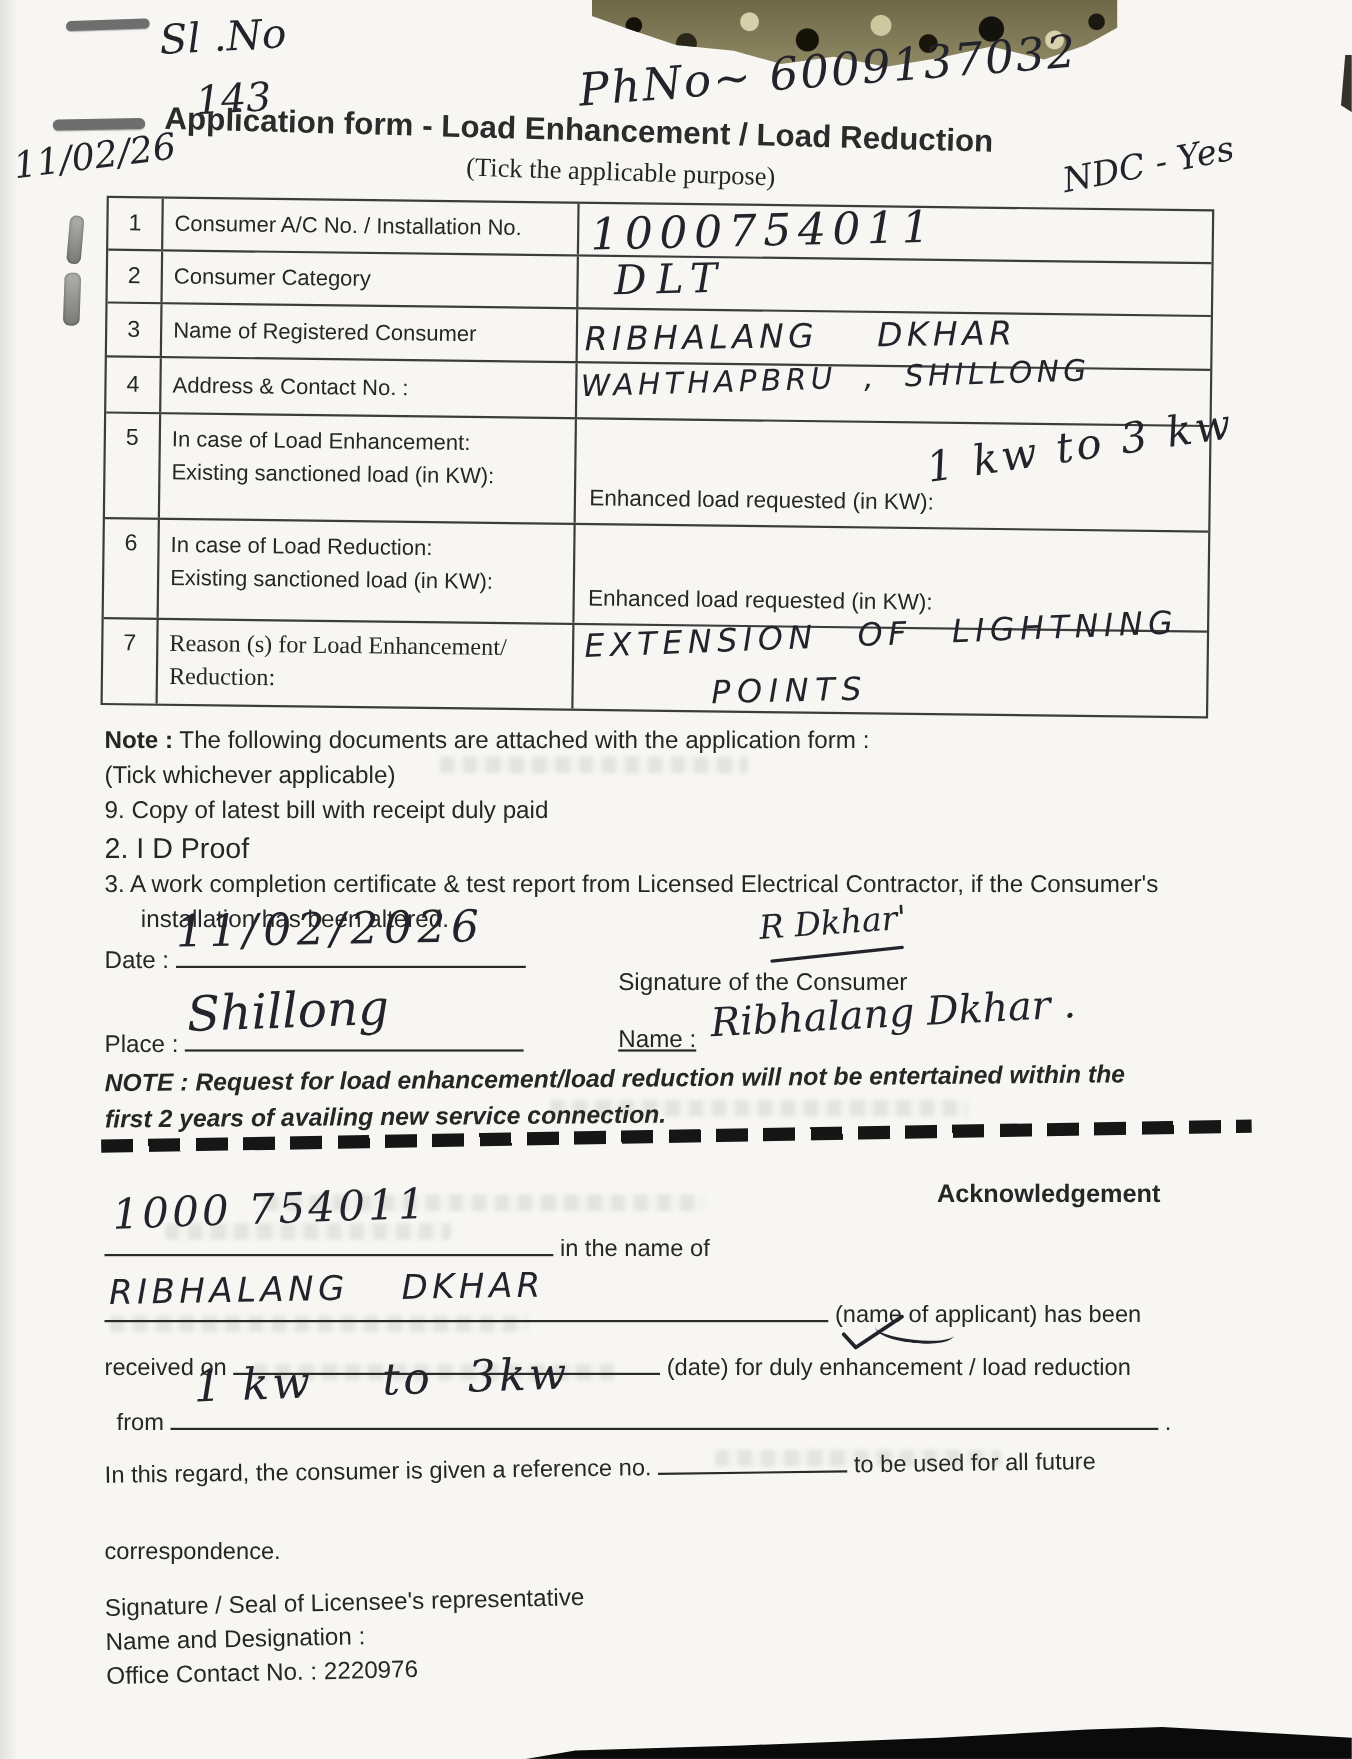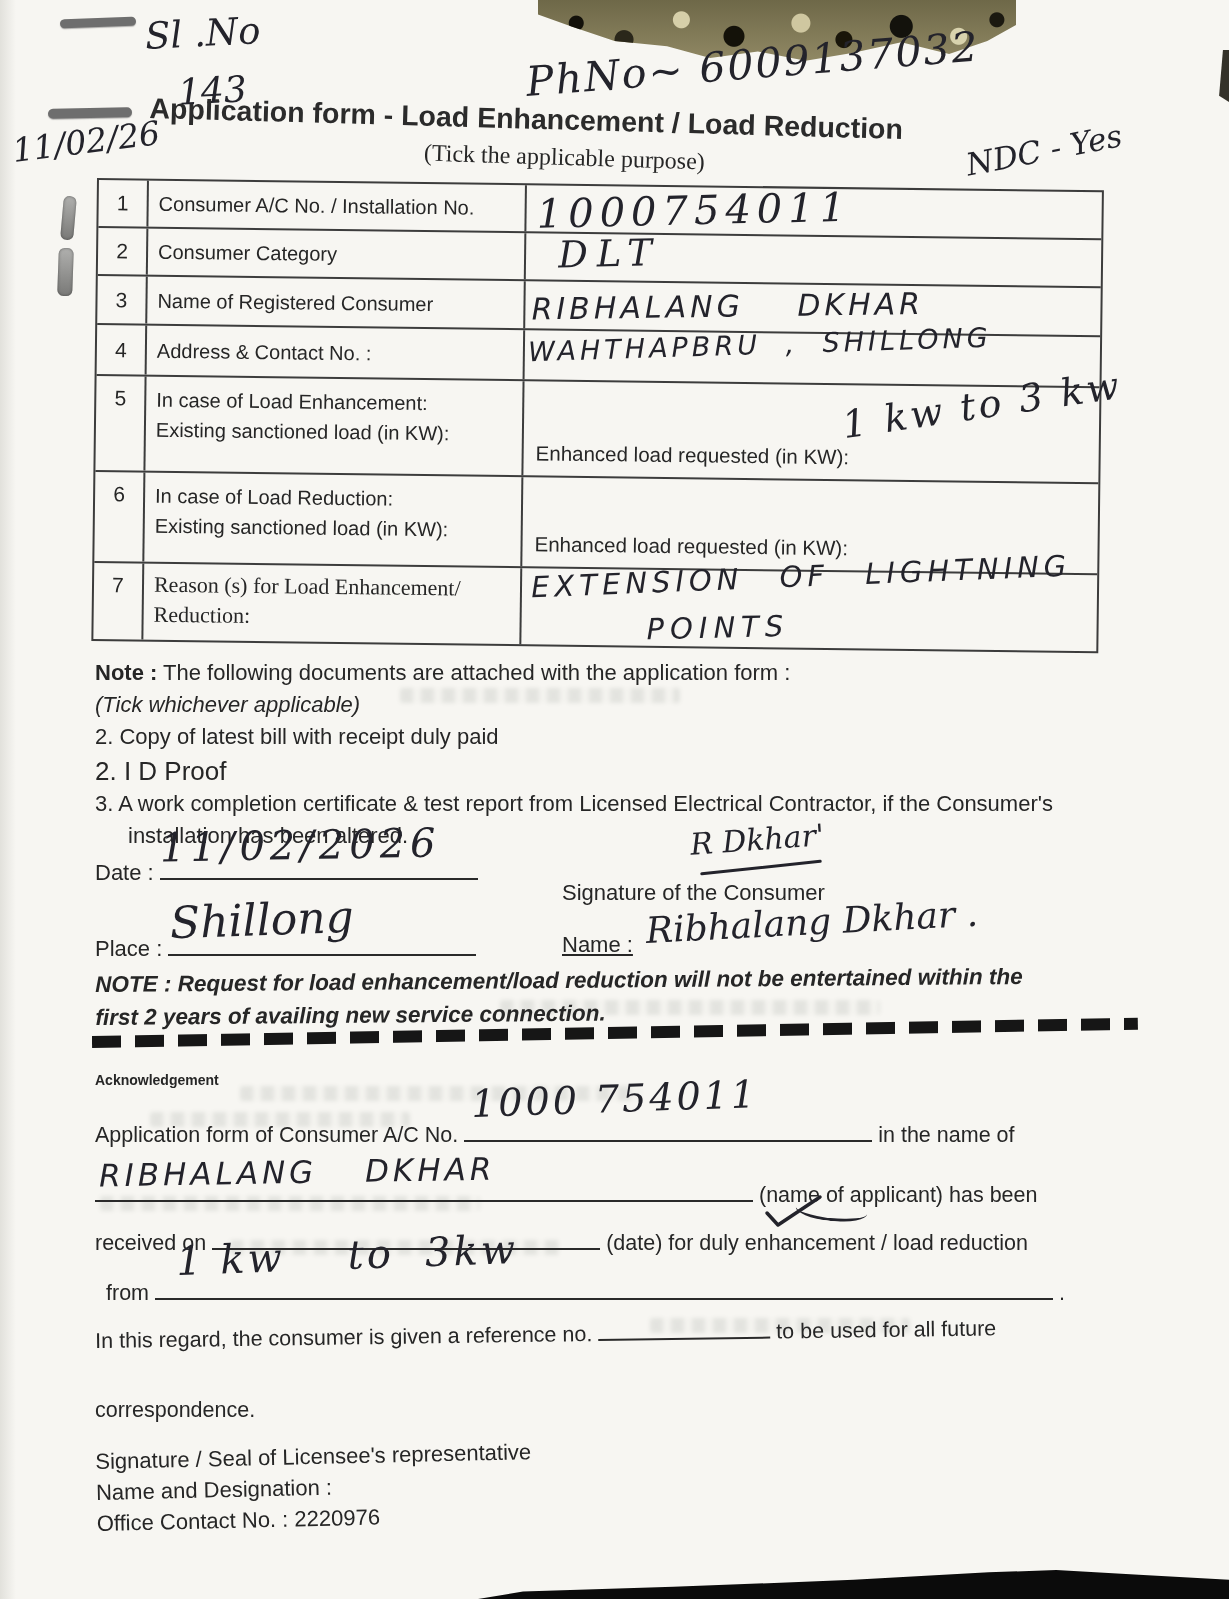--- a/index.html
+++ b/index.html
@@ -158,22 +158,22 @@
       <span class="lline">Reduction:</span>
     </div>
     <div class="cvalue">
       <span class="abs hw-caps nowrap" style="left:10px;top:2px;font-size:29px;letter-spacing:5px;word-spacing:22px;transform:rotate(-3deg);transform-origin:left bottom;">EXTENSION OF LIGHTNING</span>
       <span class="abs hw-caps nowrap" style="left:125px;top:40px;font-size:29px;letter-spacing:6px;transform:rotate(-2deg);">POINTS</span>
     </div>
   </div>
 </div>
 
 <div class="abs nowrap" style="left:95px;top:660px;font-size:22px;"><span class="bold">Note :</span><span> The following documents are attached with the application form :</span></div>
-<div class="abs nowrap" style="left:95px;top:692px;font-size:22px;font-style:italic;">(Tick whichever applicable)</div>
-<div class="abs nowrap" style="left:95px;top:724px;font-size:22px;">2.  Copy of latest bill with receipt duly paid</div>
+<div class="abs nowrap" style="left:95px;top:692px;font-size:22px;">(Tick whichever applicable)</div>
+<div class="abs nowrap" style="left:95px;top:724px;font-size:22px;">9.  Copy of latest bill with receipt duly paid</div>
 <div class="abs nowrap" style="left:95px;top:756px;font-size:26px;">2.  I D Proof</div>
 <div class="abs" style="left:95px;top:788px;width:965px;font-size:22px;line-height:32px;padding-left:33px;text-indent:-33px;">3.  A work completion certificate &amp; test report from Licensed Electrical Contractor, if the Consumer's installation has been altered.</div>
 
 <div class="abs hw nowrap" style="left:690px;top:822px;font-size:30px;transform:rotate(-4deg);">R Dkhar'</div>
 <div class="abs" style="left:700px;top:866px;width:122px;height:3px;background:#23232b;transform:rotate(-6deg);border-radius:2px;"></div>
 
 <div class="abs nowrap" style="left:95px;top:856px;font-size:22px;">
   <span>Date :</span>
   <span class="blank" style="width:318px;height:22px;">
     <span class="abs hw nowrap" style="left:0px;top:-34px;font-size:40px;letter-spacing:5px;transform:rotate(-1deg);">11/02/2026</span>
@@ -189,24 +189,23 @@
 </div>
 <div class="abs nowrap" style="left:562px;top:932px;font-size:22px;text-decoration:underline;">
   <span>Name :</span>
   <span class="abs hw nowrap" style="left:85px;top:-22px;font-size:36px;transform:rotate(-3deg);transform-origin:left bottom;">Ribhalang Dkhar .</span>
 </div>
 
 <div class="abs bold" style="left:95px;top:968px;width:975px;font-size:22.5px;line-height:33px;font-style:italic;transform:rotate(-0.5deg);transform-origin:left top;">NOTE : Request for load enhancement/load reduction will not be entertained within the first 2 years of availing new service connection.</div>
 
 <div class="dashline"></div>
 
-<div class="abs bold" style="left:95px;top:1072px;width:960px;text-align:left;font-size:14px;">Acknowledgement</div>
+<div class="abs bold" style="left:95px;top:1072px;width:960px;text-align:right;font-size:23px;">Acknowledgement</div>
 
 <div class="ackline" style="left:95px;top:1120px;">
-  <span>Application form of Consumer A/C No.</span>
   <span class="blank" style="width:408px;height:20px;">
     <span class="abs hw nowrap" style="left:8px;top:-38px;font-size:38px;letter-spacing:3px;transform:rotate(-2deg);transform-origin:left bottom;">1000 754011</span>
   </span>
   <span>in the name of</span>
 </div>
 
 <div class="ackline" style="left:95px;top:1180px;">
   <span class="blank" style="width:658px;height:20px;">
     <span class="abs hw-caps nowrap" style="left:4px;top:-26px;font-size:31px;word-spacing:34px;transform:rotate(-1deg);">RIBHALANG DKHAR</span>
   </span>

